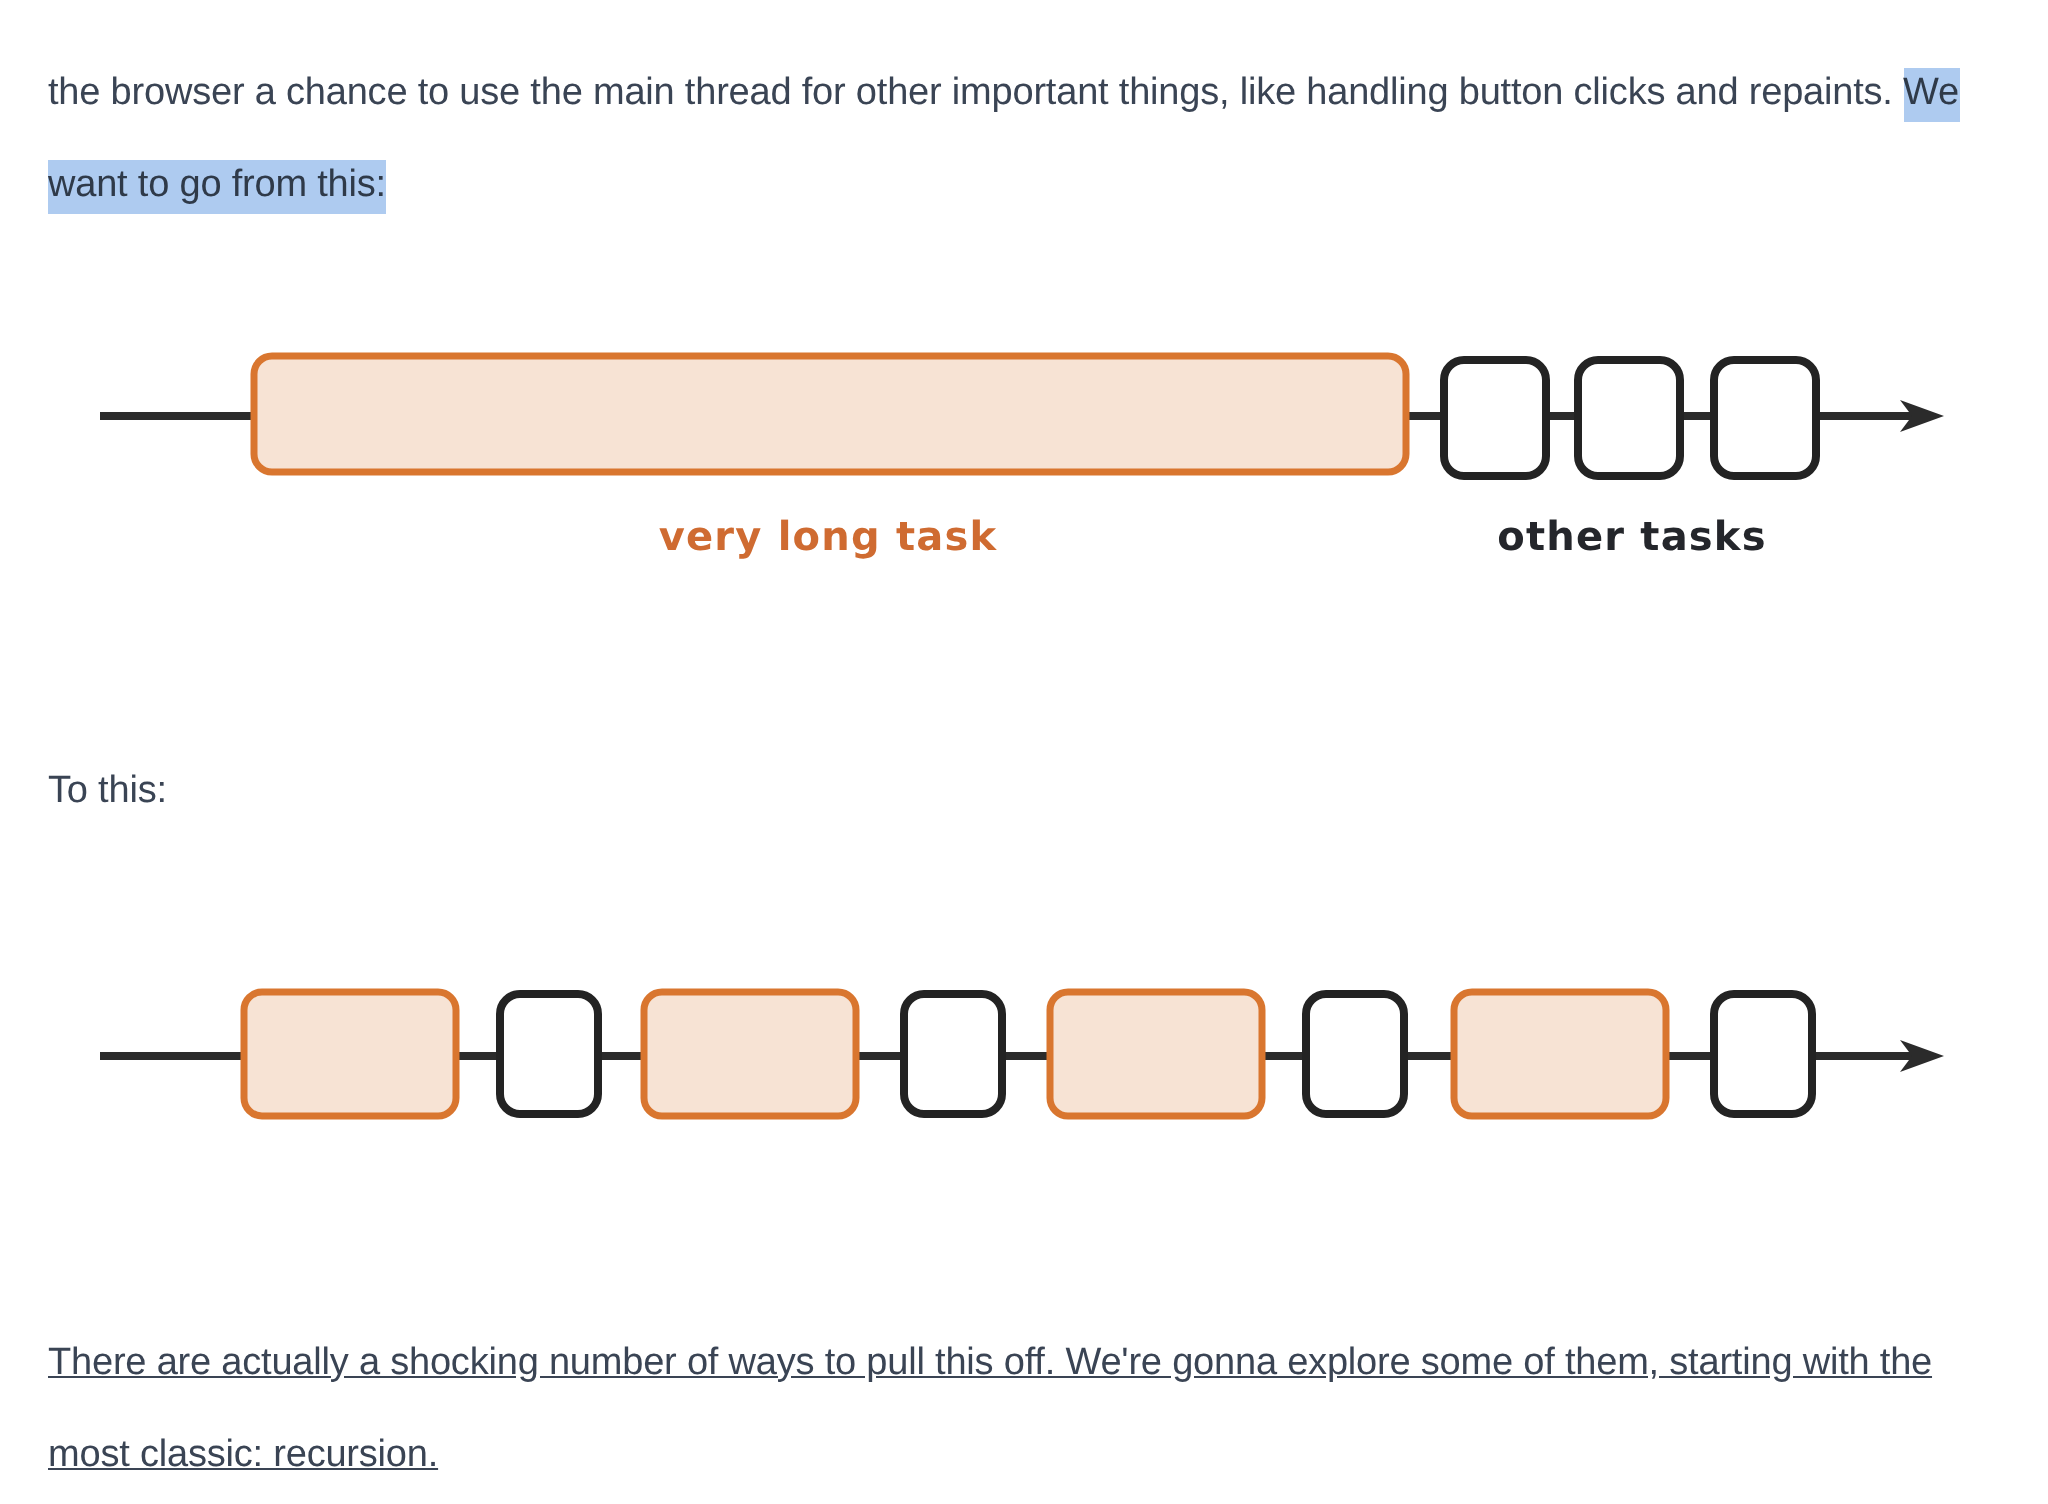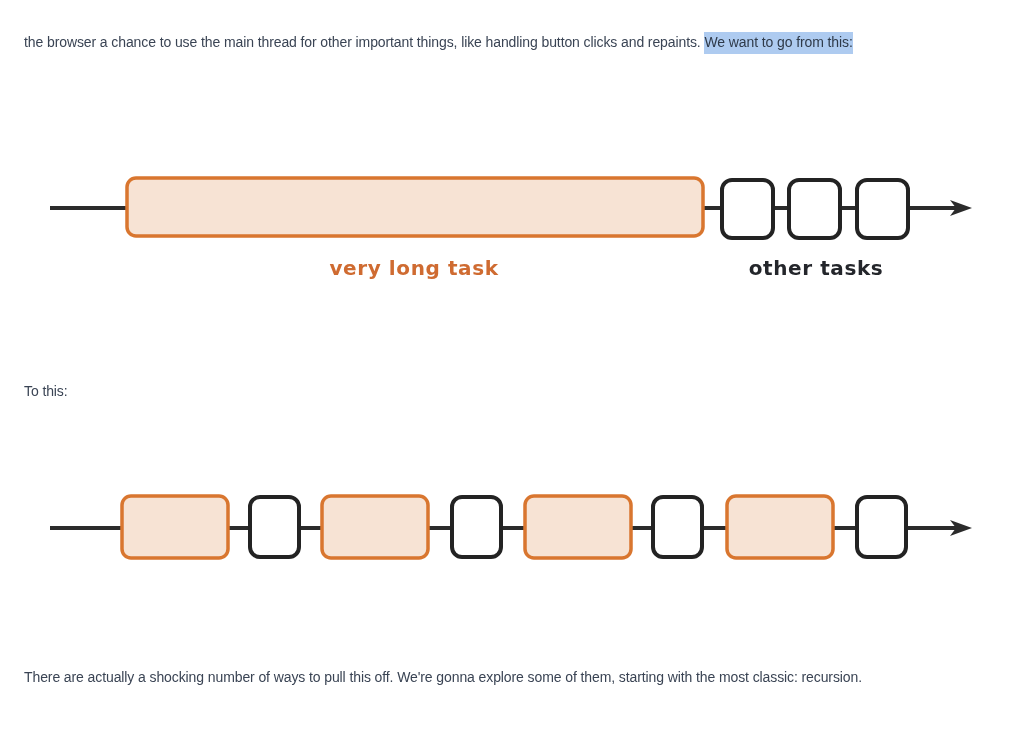--- a/index.html
+++ b/index.html
@@ -20,29 +20,29 @@
   .page {
     position: absolute;
     inset: 0;
   }
 
   
   .para {
     position: absolute;
     left: 24px;
     width: 976px;
-    font-size: 14px;
+    font-size: 19px;
     line-height: 46px;
     letter-spacing: -0.1px;
     color: #3a4454;
     white-space: normal;
   }
   #para-intro { top: 5px; }
   #para-to-this { top: 354px; }
-  #para-outro { top: 640px; }
+  #para-outro { top: 640px; text-decoration: underline; }
 
   .hl {
     background: #aecbf0;
     color: #2f3a49;
     padding: 2px 0 4px 0;
     box-decoration-break: clone;
     -webkit-box-decoration-break: clone;
   }
 
   

